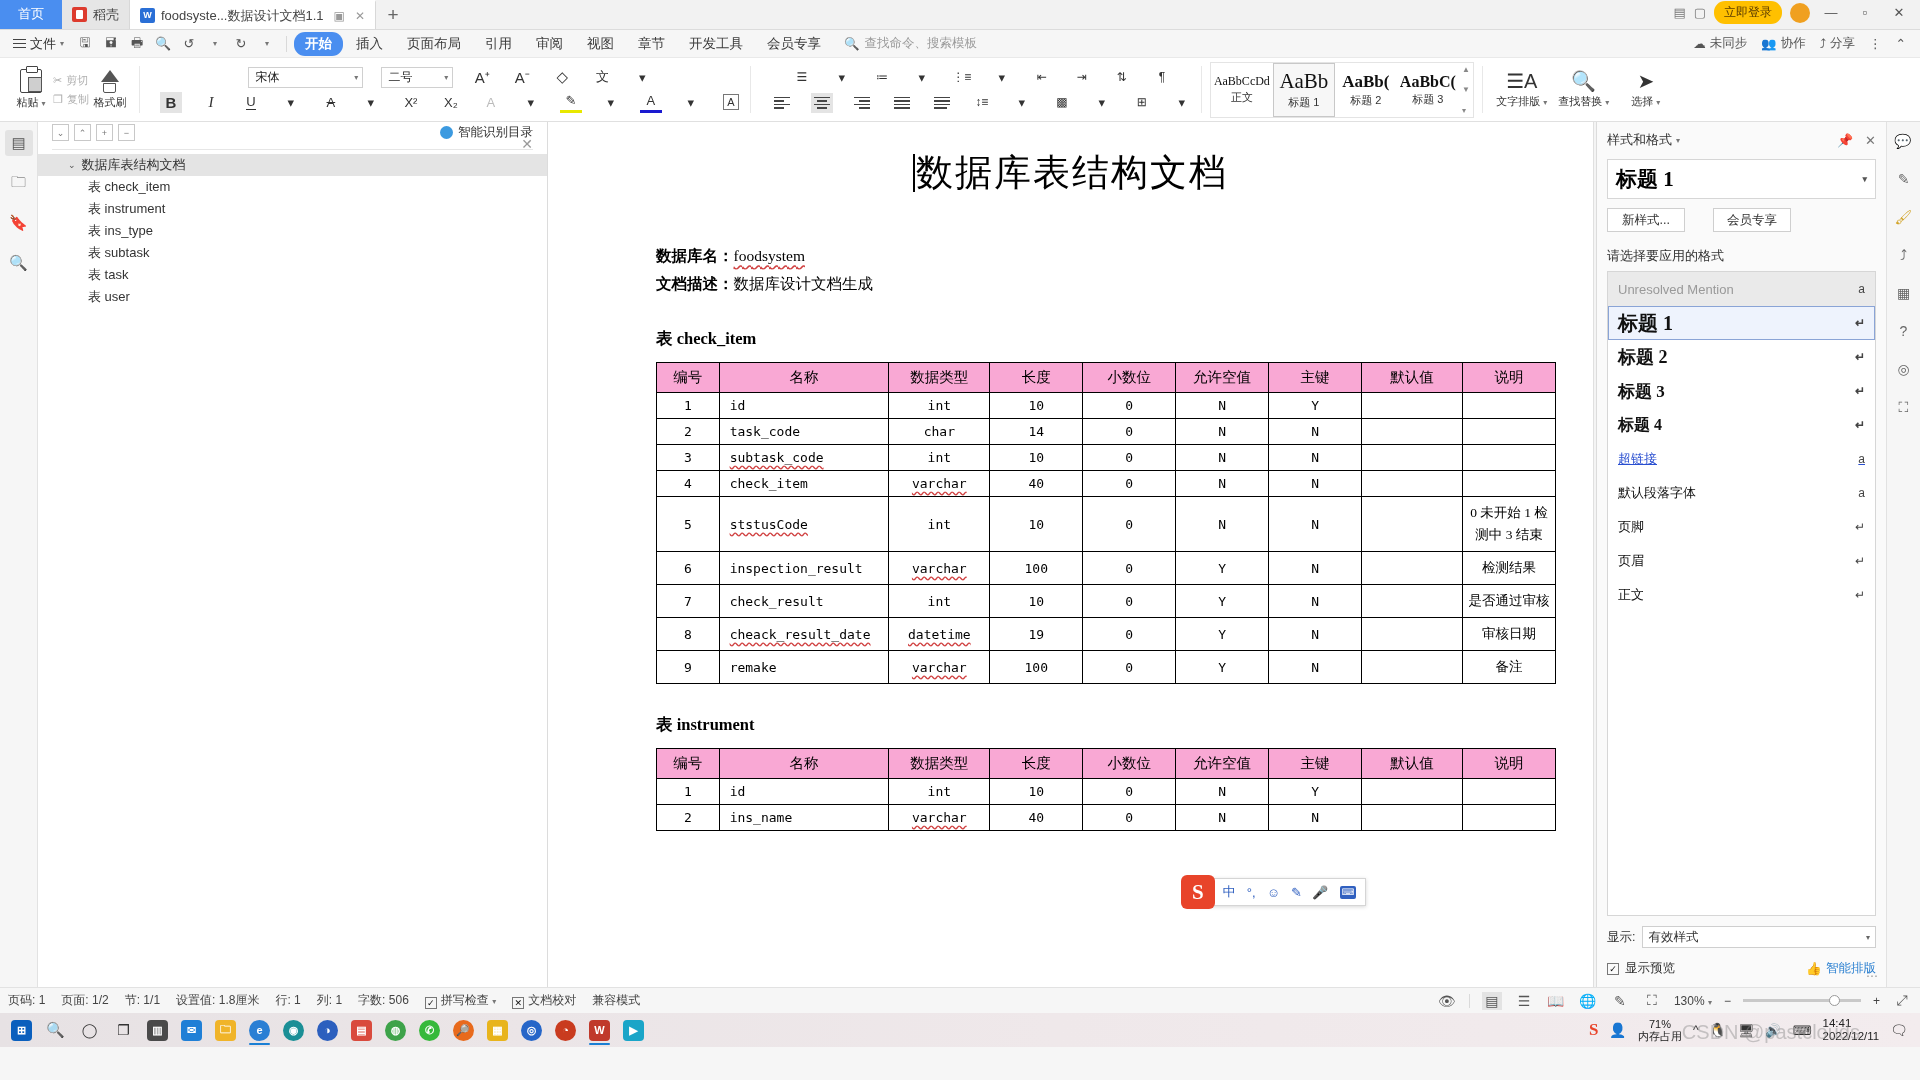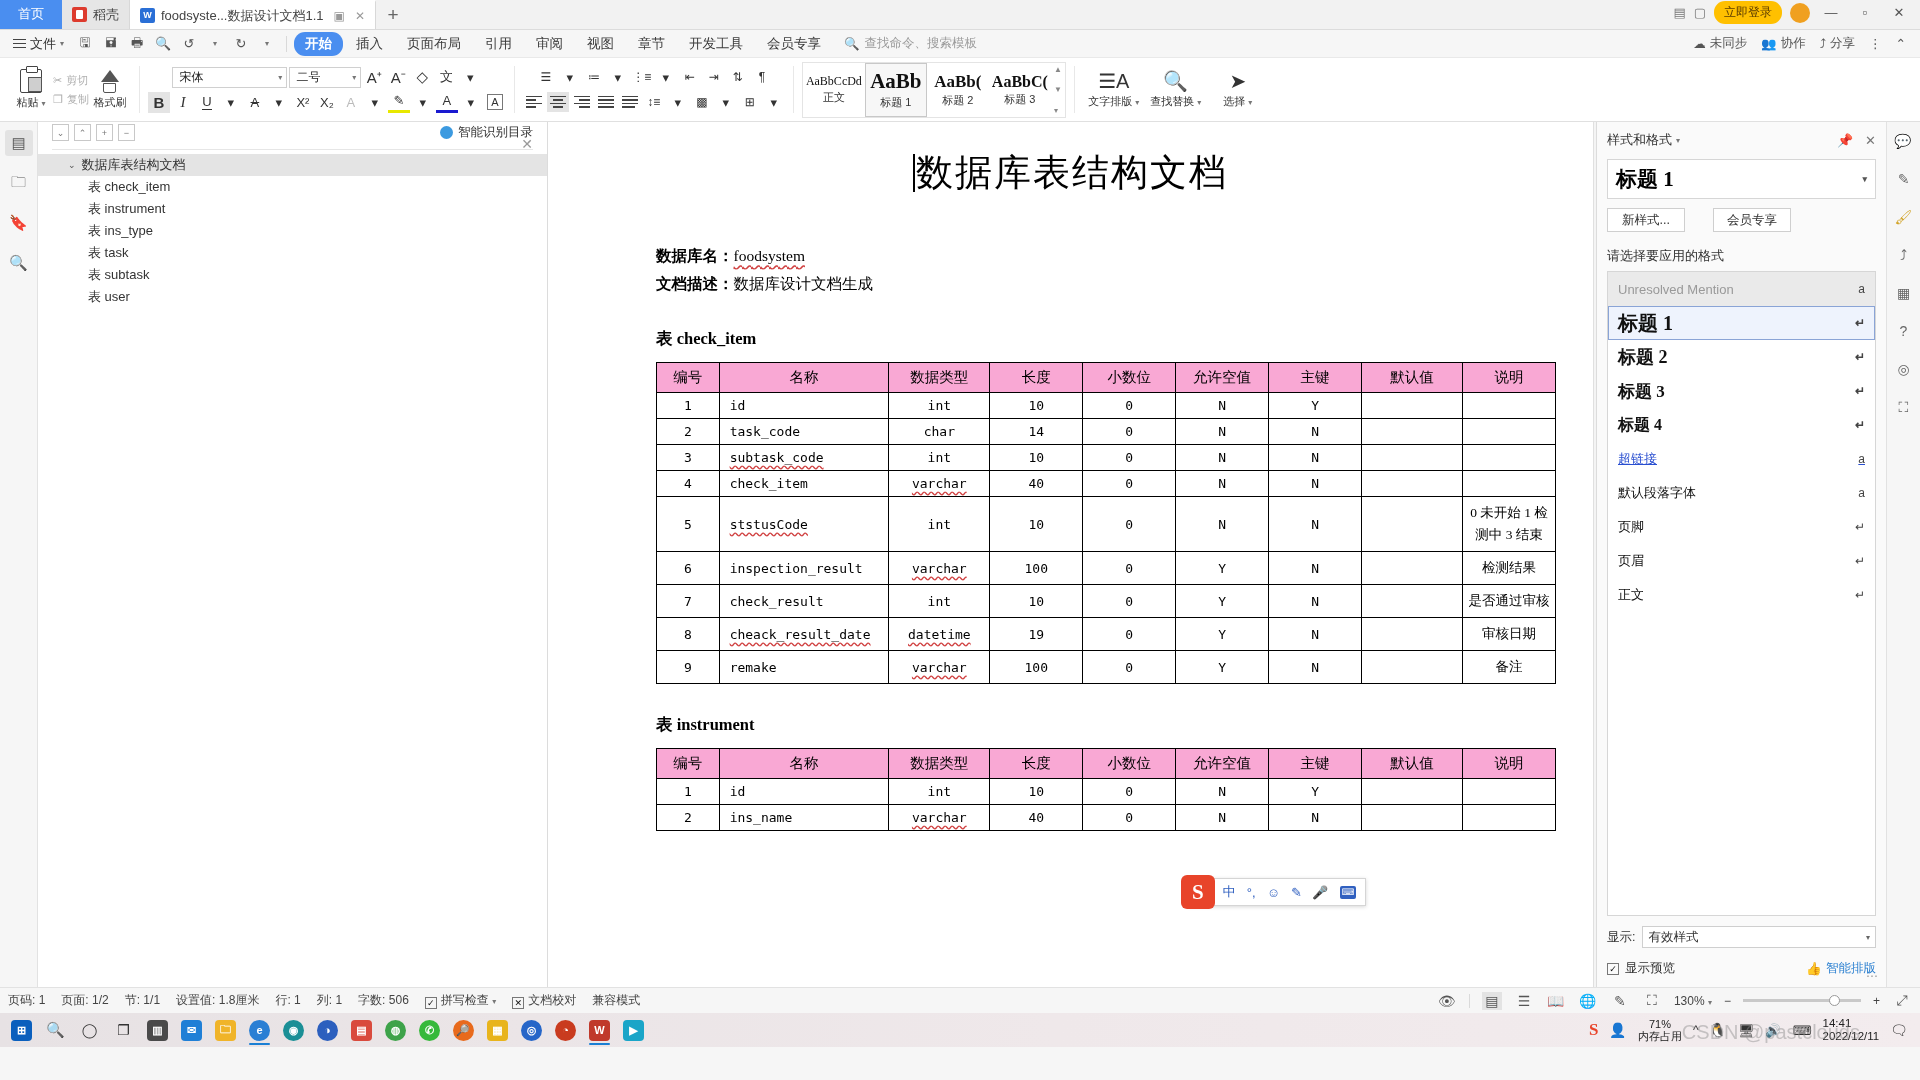--- a/index.html
+++ b/index.html
@@ -51,21 +51,21 @@
   .paste-ic { width:22px;height:24px;border:1.6px solid #444;border-radius:2px;position:relative; }
   .paste-ic:before{content:"";position:absolute;left:5px;top:-4px;width:10px;height:5px;border:1.5px solid #444;background:#fff;border-radius:1px;}
   .paste-ic:after{content:"";position:absolute;left:7px;top:7px;width:12px;height:13px;background:#cfcfcf;border:1.3px solid #555;}
   .twoline { display:flex; flex-direction:column; justify-content:center; gap:4px; font-size:11px; }
   .tl-item { display:flex;align-items:center;gap:4px;color:#b0b0b0; }
   .fmt-col { display:flex;flex-direction:column;align-items:center;justify-content:center;width:42px;font-size:11px;color:#333;gap:2px;}
   .brush { width:0;height:0;border-left:9px solid transparent;border-right:9px solid transparent;border-bottom:12px solid #555; margin-bottom:-1px;}
   .brush-b { width:13px;height:10px;background:#fff;border:1.5px solid #555;border-radius:0 0 2px 2px;}
 
   .fontrow { display:flex; flex-direction:column; gap:4px; justify-content:center; }
-  .fr1, .fr2 { display:flex; align-items:flex-start; gap:2px; }
+  .fr1, .fr2 { display:flex; align-items:flex-end; gap:18px;margin-left:12px; }
   .fsel { border:1px solid #d0d0d0; height:21px; display:flex;align-items:center;justify-content:space-between;
           padding:0 4px 0 6px; font-size:12px; background:#fff;color:#222;}
   .fsel.name { width:115px; }
   .fsel.size { width:72px; }
   .cart { font-size:8px; color:#777; }
   .ic { width:22px;height:21px;display:flex;align-items:center;justify-content:center;font-size:13px;color:#333; }
   .ic.big { font-size:15px; }
   .ic.bold { font-weight:bold; font-size:15px; background:#e4e4e4; }
   .ic.ital { font-style:italic; font-family:"Liberation Serif",serif; font-size:15px;}
   .ic.gray { color:#bbb; }
@@ -78,21 +78,21 @@
   .alignbtn { width:22px;height:20px;display:flex;flex-direction:column;justify-content:center;gap:2px;padding:0 3px; }
   .alignbtn i{display:block;height:1.5px;background:#444;}
   .alignbtn.on{background:#e4e4e4;}
 
   .styles { display:flex; align-items:center; border:1px solid #e4e4e4; background:#fff; height:56px; margin:2px 0;}
   .sty { width:62px;height:54px;display:flex;flex-direction:column;align-items:center;justify-content:center;gap:1px;
          font-size:11px;color:#333;border:1px solid transparent; }
   .sty.sel { border:1px solid #c8c8c8; background:#f7f7f7; }
   .sty .pv { font-family:"Liberation Serif",serif; color:#111; white-space:nowrap; overflow:hidden; }
   .sty.s0 .pv{font-size:12px;}
-  .sty.s1 .pv{font-size:21px;font-weight:bold;text-align:right;}
+  .sty.s1 .pv{font-size:21px;font-weight:normal;text-align:right;}
   .sty.s2 .pv{font-size:17px;font-weight:bold;}
   .sty.s3 .pv{font-size:16px;font-weight:bold;}
   .styscroll{display:flex;flex-direction:column;justify-content:space-between;height:54px;padding:2px 3px;color:#888;font-size:8px;}
   .tool-col { display:flex;flex-direction:column;align-items:center;justify-content:center;width:62px;gap:3px;font-size:11px;color:#333;}
   .tool-col .gl{font-size:20px;color:#333;line-height:1;}
 
   
   .main { display:flex; height:865px; background:#e8e8e8; }
   .vbar { width:38px; background:#f6f6f6; display:flex;flex-direction:column;align-items:center;padding-top:8px;gap:14px;border-right:1px solid #e2e2e2;}
   .vbi { width:28px;height:26px;display:flex;align-items:center;justify-content:center;color:#555;font-size:15px;border-radius:3px;}
@@ -488,24 +488,24 @@
       <div class="np-row">
           <span>表 check_item</span>
         </div>
       <div class="np-row">
           <span>表 instrument</span>
         </div>
       <div class="np-row">
           <span>表 ins_type</span>
         </div>
       <div class="np-row">
+          <span>表 subtask</span>
+        </div>
+      <div class="np-row">
           <span>表 task</span>
-        </div>
-      <div class="np-row">
-          <span>表 subtask</span>
         </div>
       <div class="np-row">
           <span>表 user</span>
         </div>
     </div>
   </div>
 
   <div class="docarea">
     <div class="page">
       <div class="doctitle"><span class="caret"></span><span>数据库表结构文档</span></div>

